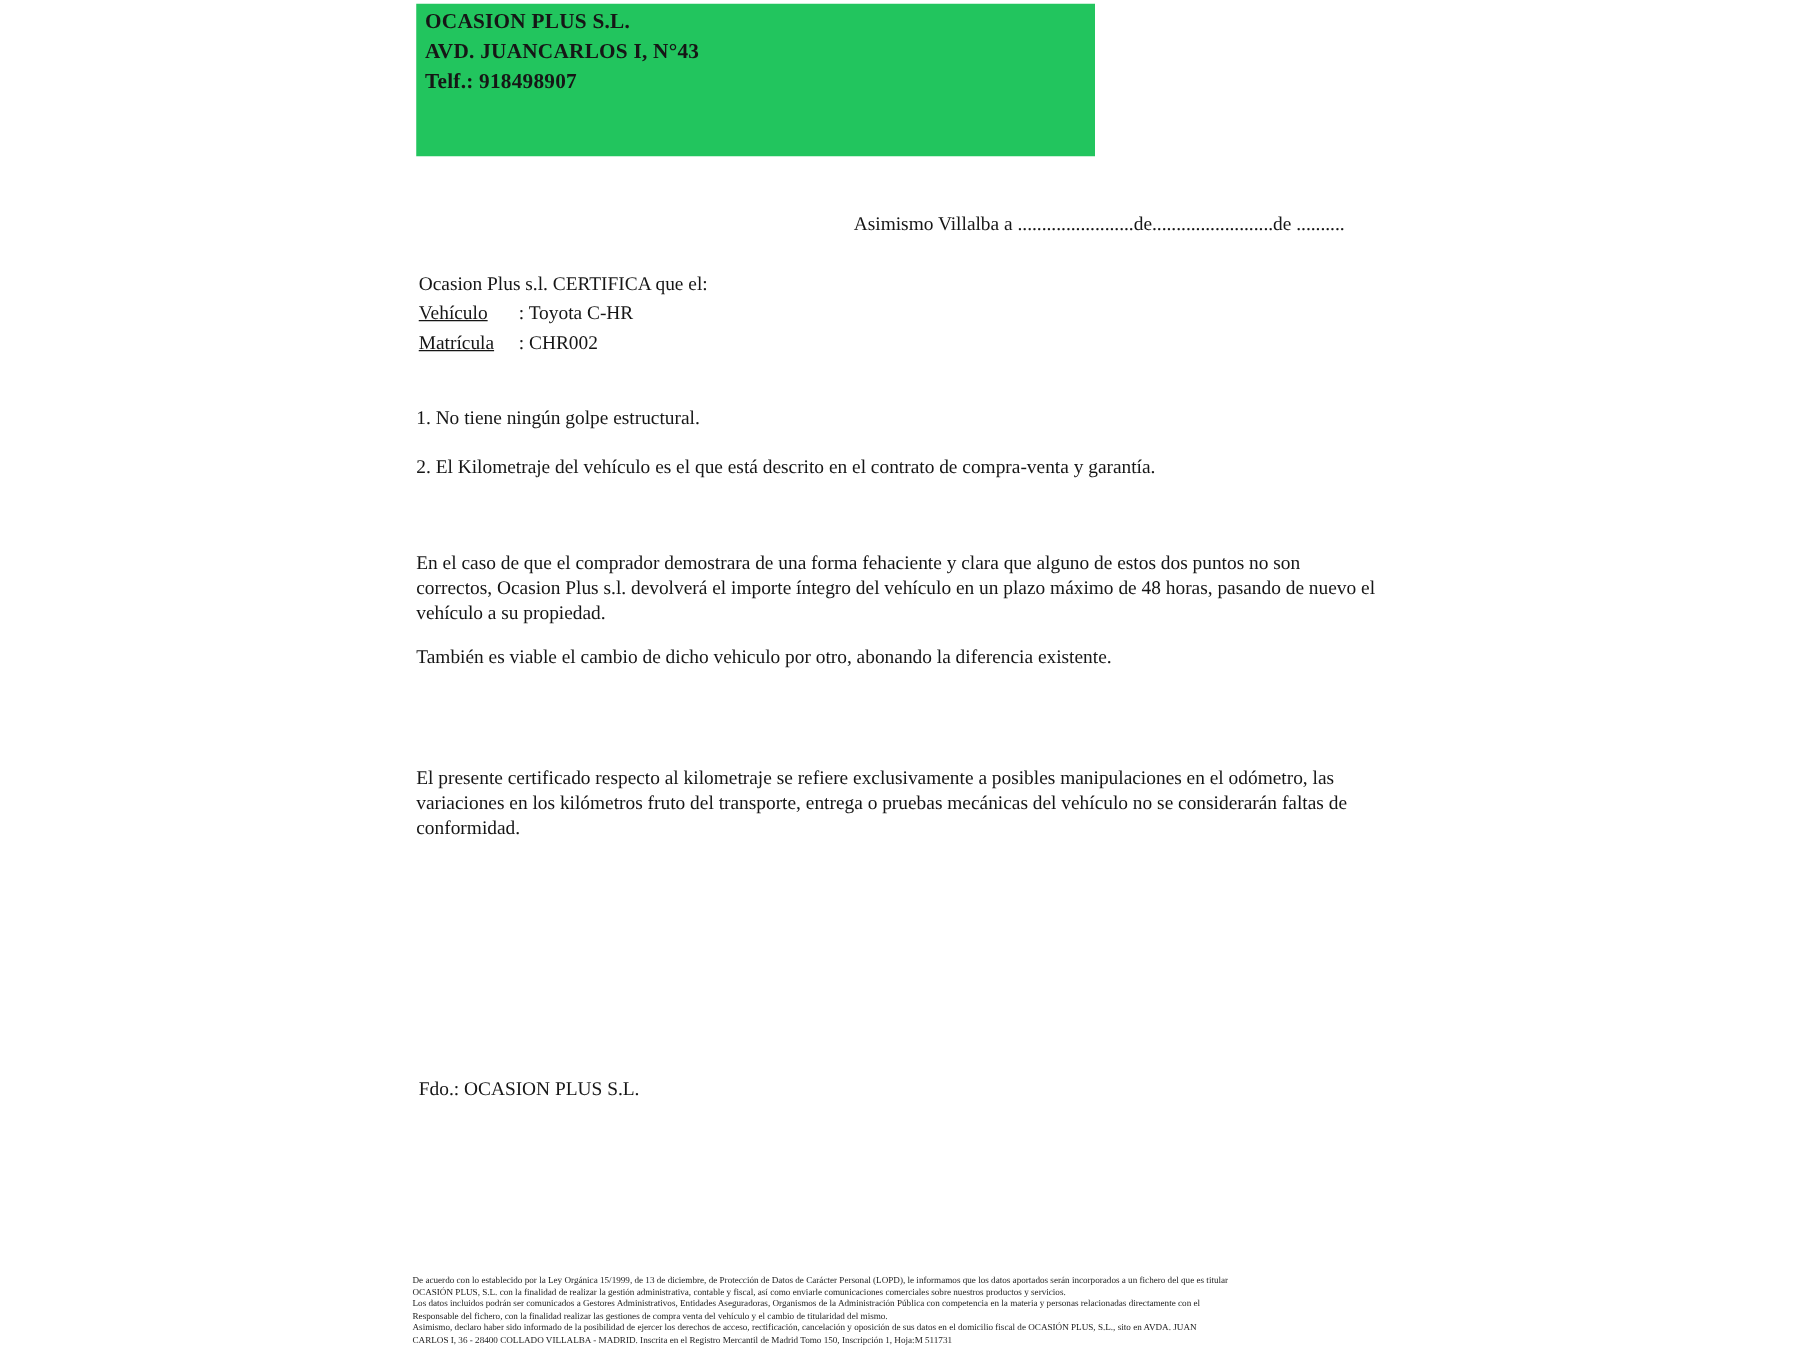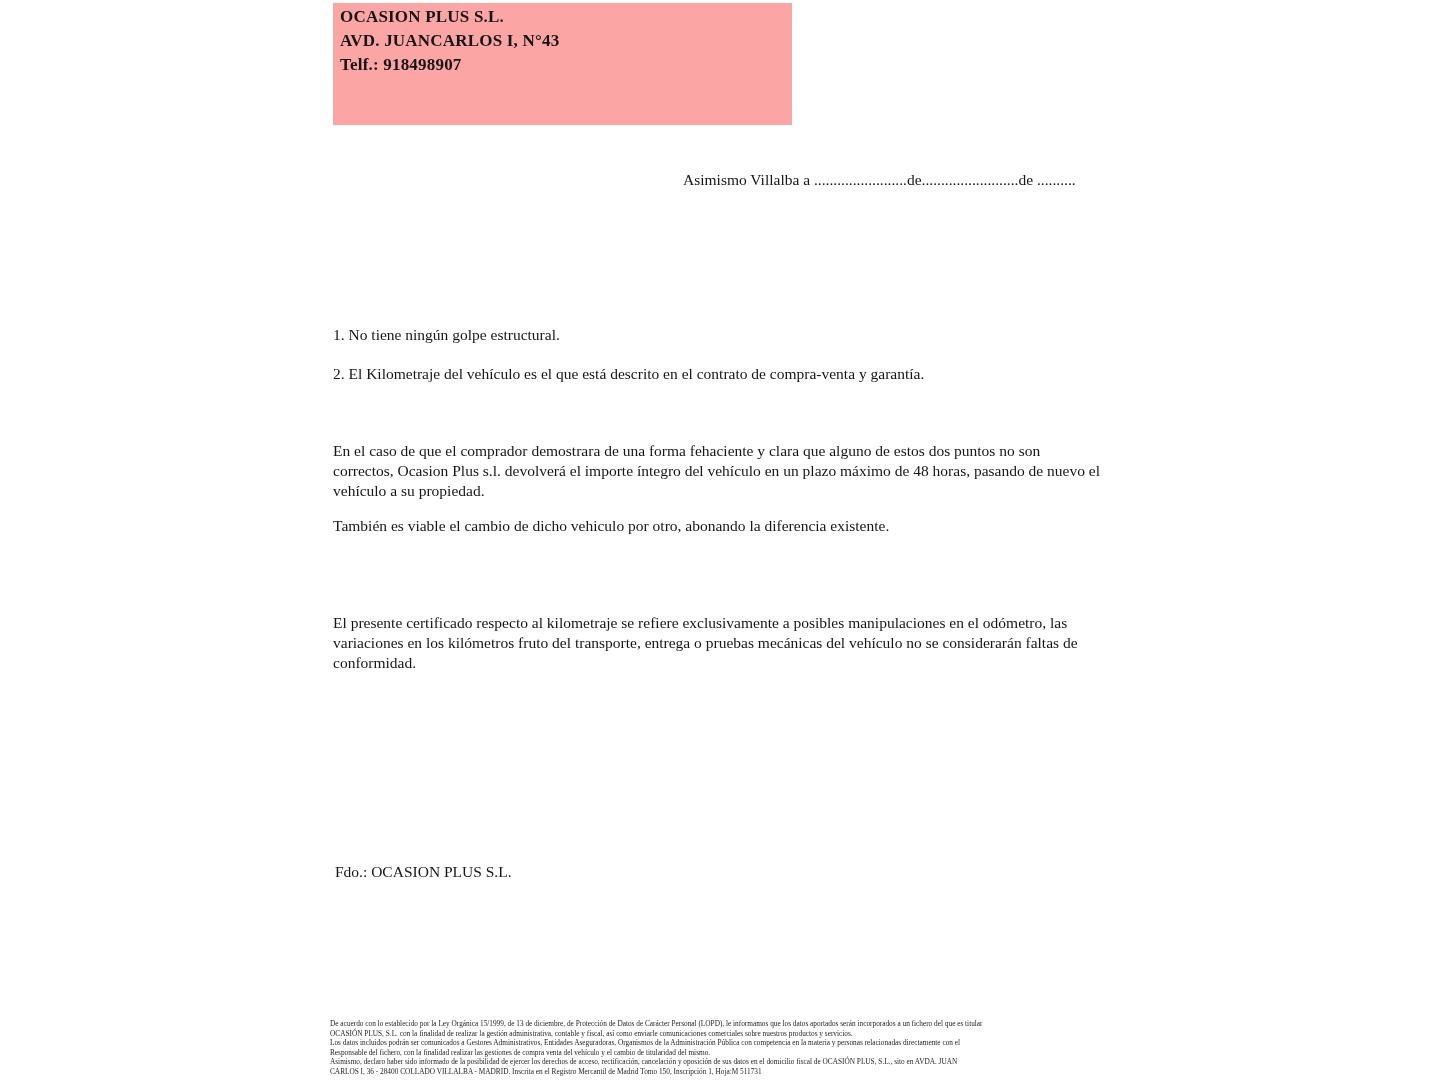--- a/index.html
+++ b/index.html
@@ -13,23 +13,23 @@
     height: 1080px;
     background: #ffffff;
     font-family: "Liberation Serif", serif;
     color: #161616;
     overflow: hidden;
   }
   .header-box {
     position: absolute;
     left: 333px;
     top: 3px;
-    width: 459px;
+    width: 543px;
     height: 122px;
-    background: #fca5a5;
+    background: #22c55e;
     padding: 2px 0 0 7px;
     box-sizing: border-box;
   }
   .header-box .hline {
     font-weight: bold;
     font-size: 17px;
     line-height: 23.8px;
     letter-spacing: 0.2px;
     white-space: nowrap;
   }
@@ -97,20 +97,25 @@
 <div class="page">
 
   <div class="header-box">
     <div class="hline">OCASION PLUS S.L.</div>
     <div class="hline">AVD. JUANCARLOS I, N°43</div>
     <div class="hline">Telf.: 918498907</div>
   </div>
 
   <div class="date-line">Asimismo Villalba a ........................de.........................de ..........</div>
 
+  <div class="certify">
+    <div>Ocasion Plus s.l. CERTIFICA que el:</div>
+    <div><span class="cert-label"><span class="u">Vehículo</span></span><span>: Toyota C-HR</span></div>
+    <div><span class="cert-label"><span class="u">Matrícula</span></span><span>: CHR002</span></div>
+  </div>
 
   <div class="point point-1">1. No tiene ningún golpe estructural.</div>
   <div class="point point-2">2. El Kilometraje del vehículo es el que está descrito en el contrato de compra-venta y garantía.</div>
 
   <div class="para para-1">En el caso de que el comprador demostrara de una forma fehaciente y clara que alguno de estos dos puntos no son correctos, Ocasion Plus s.l. devolverá el importe íntegro del vehículo en un plazo máximo de 48 horas, pasando de nuevo el vehículo a su propiedad.</div>
   <div class="para para-2">También es viable el cambio de dicho vehiculo por otro, abonando la diferencia existente.</div>
   <div class="para para-4">El presente certificado respecto al kilometraje se refiere exclusivamente a posibles manipulaciones en el odómetro, las variaciones en los kilómetros fruto del transporte, entrega o pruebas mecánicas del vehículo no se considerarán faltas de conformidad.</div>
 
   <div class="signature">Fdo.: OCASION PLUS S.L.</div>
 

